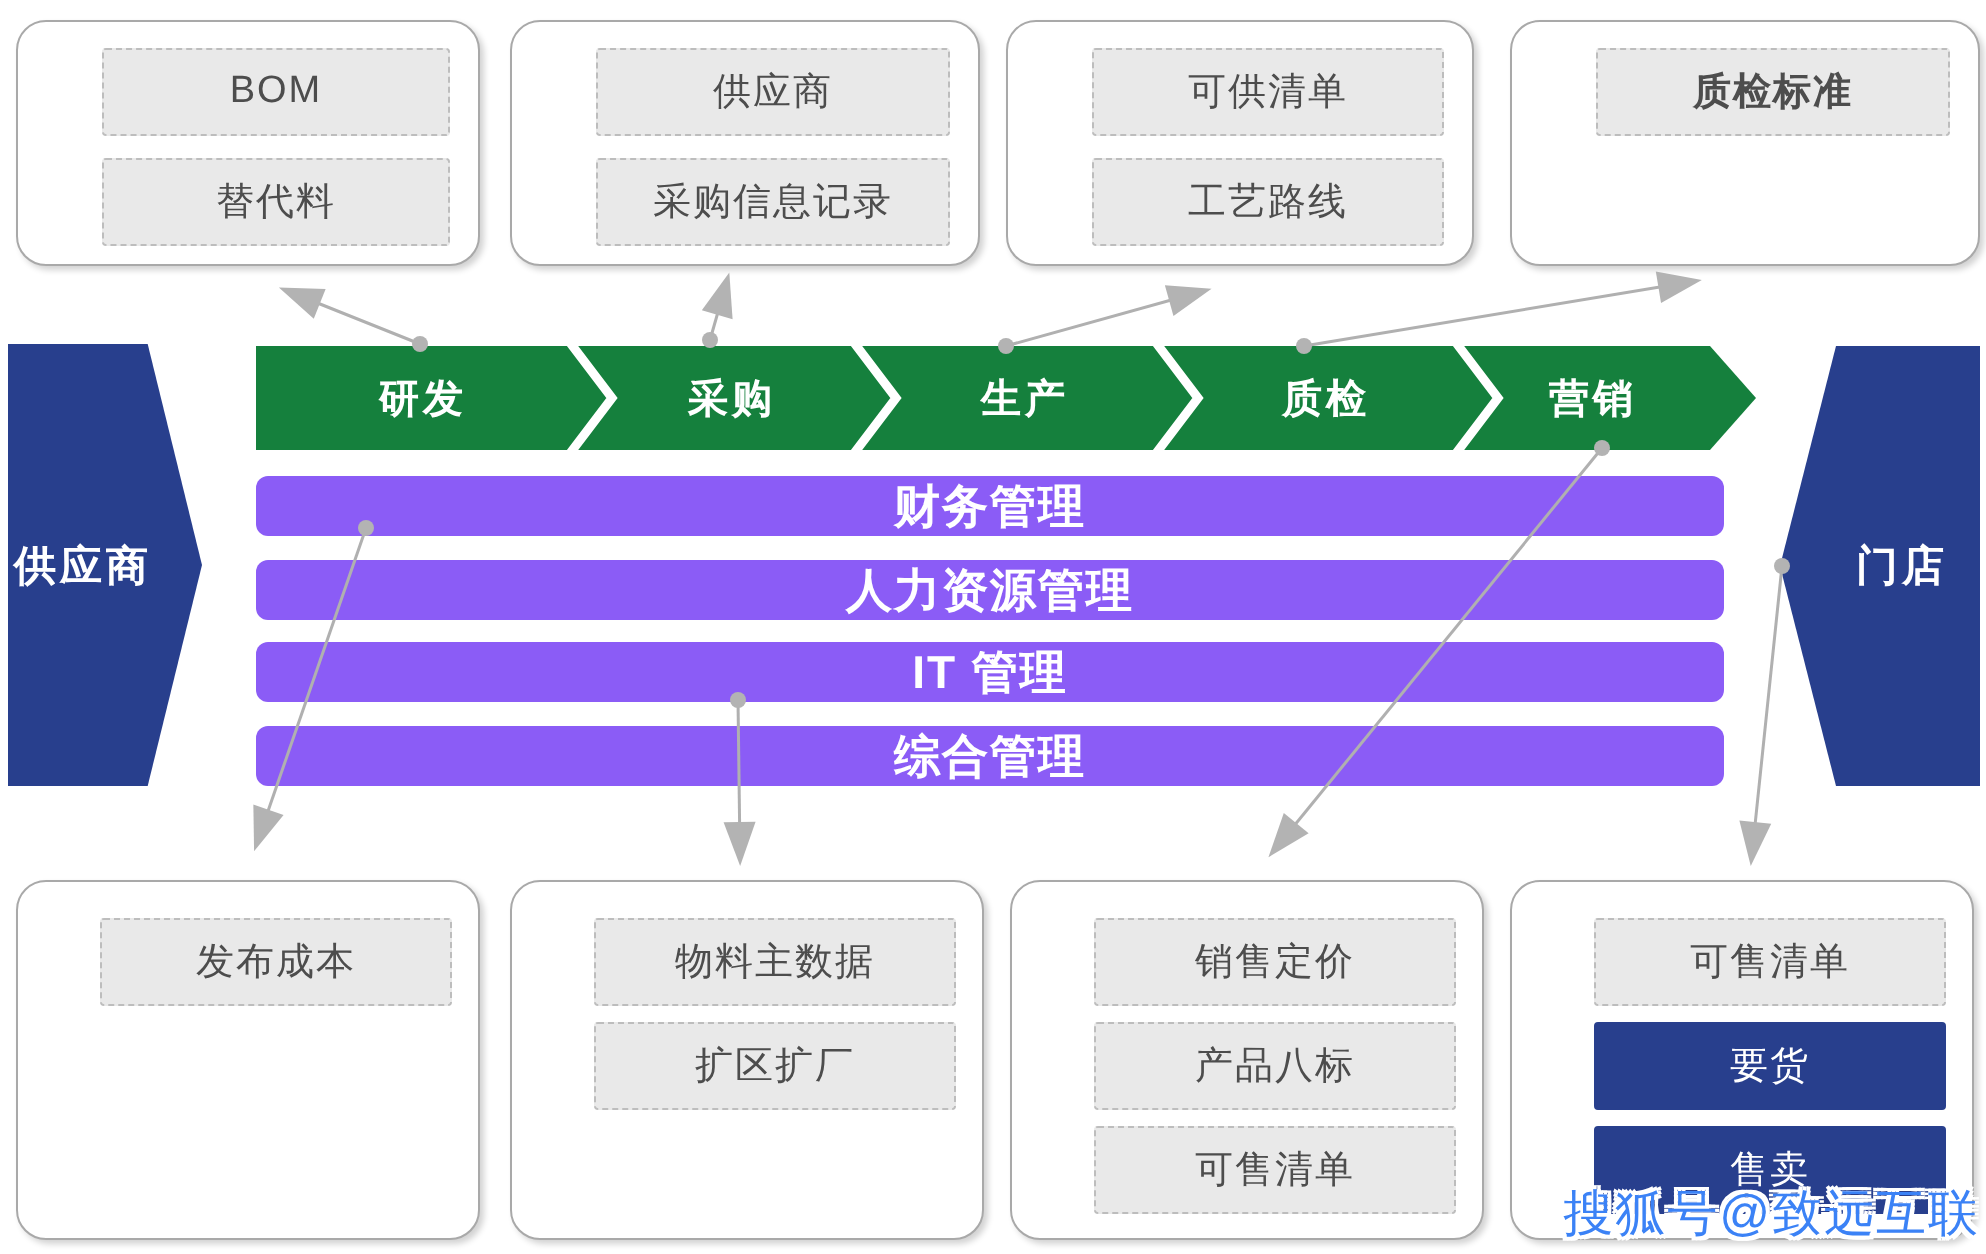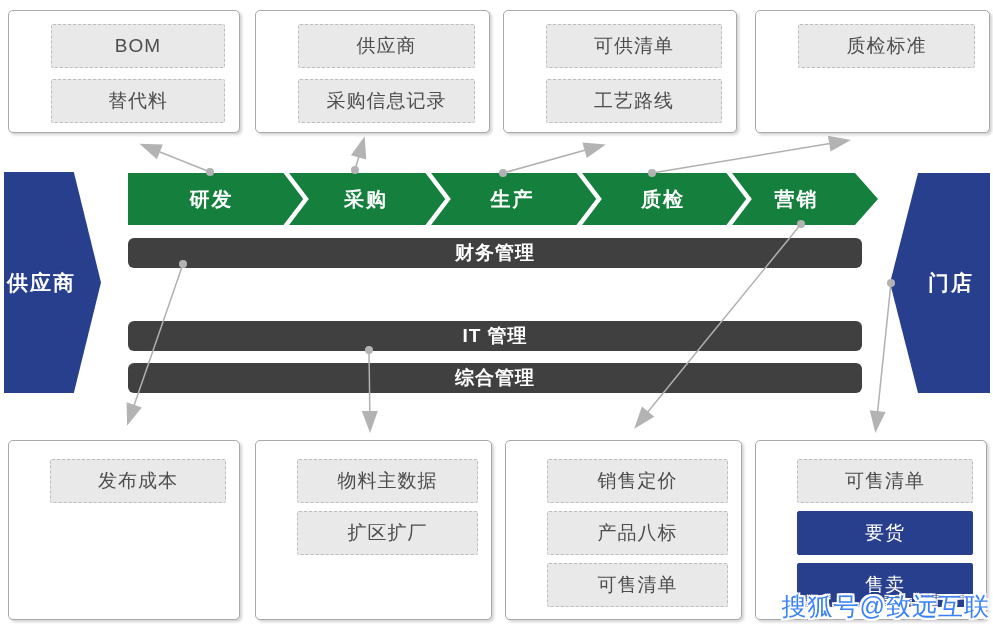--- a/index.html
+++ b/index.html
@@ -11,21 +11,21 @@
     height: 627px;
     background: #ffffff;
     overflow: hidden;
   }
 
   
   .outer-box {
     position: absolute;
     background: #ffffff;
     border: 1px solid #a9a9a9;
-    border-radius: 5px;
+    border-radius: 15px;
     box-shadow: 2px 2px 3px rgba(0,0,0,.18);
     z-index: 2;
     padding-left: 28px;
   }
   .box-top { top: 10px; height: 123px; }
   .box-bottom { top: 440px; height: 180px; }
   .stack { display: flex; flex-direction: column; width: 100%; height: 100%; }
   .box-top .stack { padding: 13px 14px; gap: 11px; }
   .box-bottom .stack { padding: 18px 13px; gap: 8px; }
 
@@ -64,24 +64,24 @@
     position: absolute; top: 0; height: 100%;
     display: flex; align-items: center; justify-content: center;
     color: #fff; font-weight: 700; font-size: 20px; letter-spacing: 2px;
   }
   #chain svg { position: absolute; inset: 0; }
 
   
   .bar {
     position: absolute;
     left: 128px; width: 734px; height: 30px;
-    background: #404040;
+    background: #8b5cf6;
     border-radius: 6px;
     display: flex; align-items: center; justify-content: center;
-    color: #fff; font-weight: 700; font-size: 19px; letter-spacing: 1px;
+    color: #fff; font-weight: 700; font-size: 23px; letter-spacing: 1px;
     z-index: 2;
   }
 
   
   .side-shape {
     position: absolute;
     background: #283f8d;
     display: flex; align-items: center; justify-content: center;
     color: #fff; font-weight: 700; font-size: 21px; letter-spacing: 2px;
     z-index: 2;
@@ -134,21 +134,21 @@
       <div class="chip chip-gray">供应商</div>
       <div class="chip chip-gray">采购信息记录</div>
     </div>
   </div>
   <div class="outer-box box-top" style="left:503px; width:234px;">
     <div class="stack">
       <div class="chip chip-gray">可供清单</div>
       <div class="chip chip-gray">工艺路线</div>
     </div>
   </div>
-  <div class="outer-box box-top" style="left:755px; width:235px;">
+  <div class="outer-box box-top" style="left:755px; width:235px;font-weight:bold;">
     <div class="stack">
       <div class="chip chip-gray">质检标准</div>
     </div>
   </div>
 
   <div id="side-left" class="side-shape">
     <span>供应商</span>
   </div>
   <div id="side-right" class="side-shape">
     <span>门店</span>
@@ -162,20 +162,21 @@
     <span class="seg" style="left:610px; width:117px;">营销</span>
     <svg width="750" height="52" viewBox="0 0 750 52" aria-hidden="true">
       <path d="M156,-3 L178,26 L156,55" fill="none" stroke="#ffffff" stroke-width="4.5"></path>
       <path d="M298,-3 L320,26 L298,55" fill="none" stroke="#ffffff" stroke-width="4.5"></path>
       <path d="M449,-3 L471,26 L449,55" fill="none" stroke="#ffffff" stroke-width="4.5"></path>
       <path d="M599,-3 L621,26 L599,55" fill="none" stroke="#ffffff" stroke-width="4.5"></path>
     </svg>
   </div>
 
   <div class="bar" style="top:238px;">财务管理</div>
+  <div class="bar" style="top:280px;">人力资源管理</div>
   <div class="bar" style="top:321px;">IT 管理</div>
   <div class="bar" style="top:363px;">综合管理</div>
 
   <div class="outer-box box-bottom" style="left:8px; width:232px;">
     <div class="stack">
       <div class="chip chip-gray">发布成本</div>
     </div>
   </div>
   <div class="outer-box box-bottom" style="left:255px; width:237px;">
     <div class="stack">

